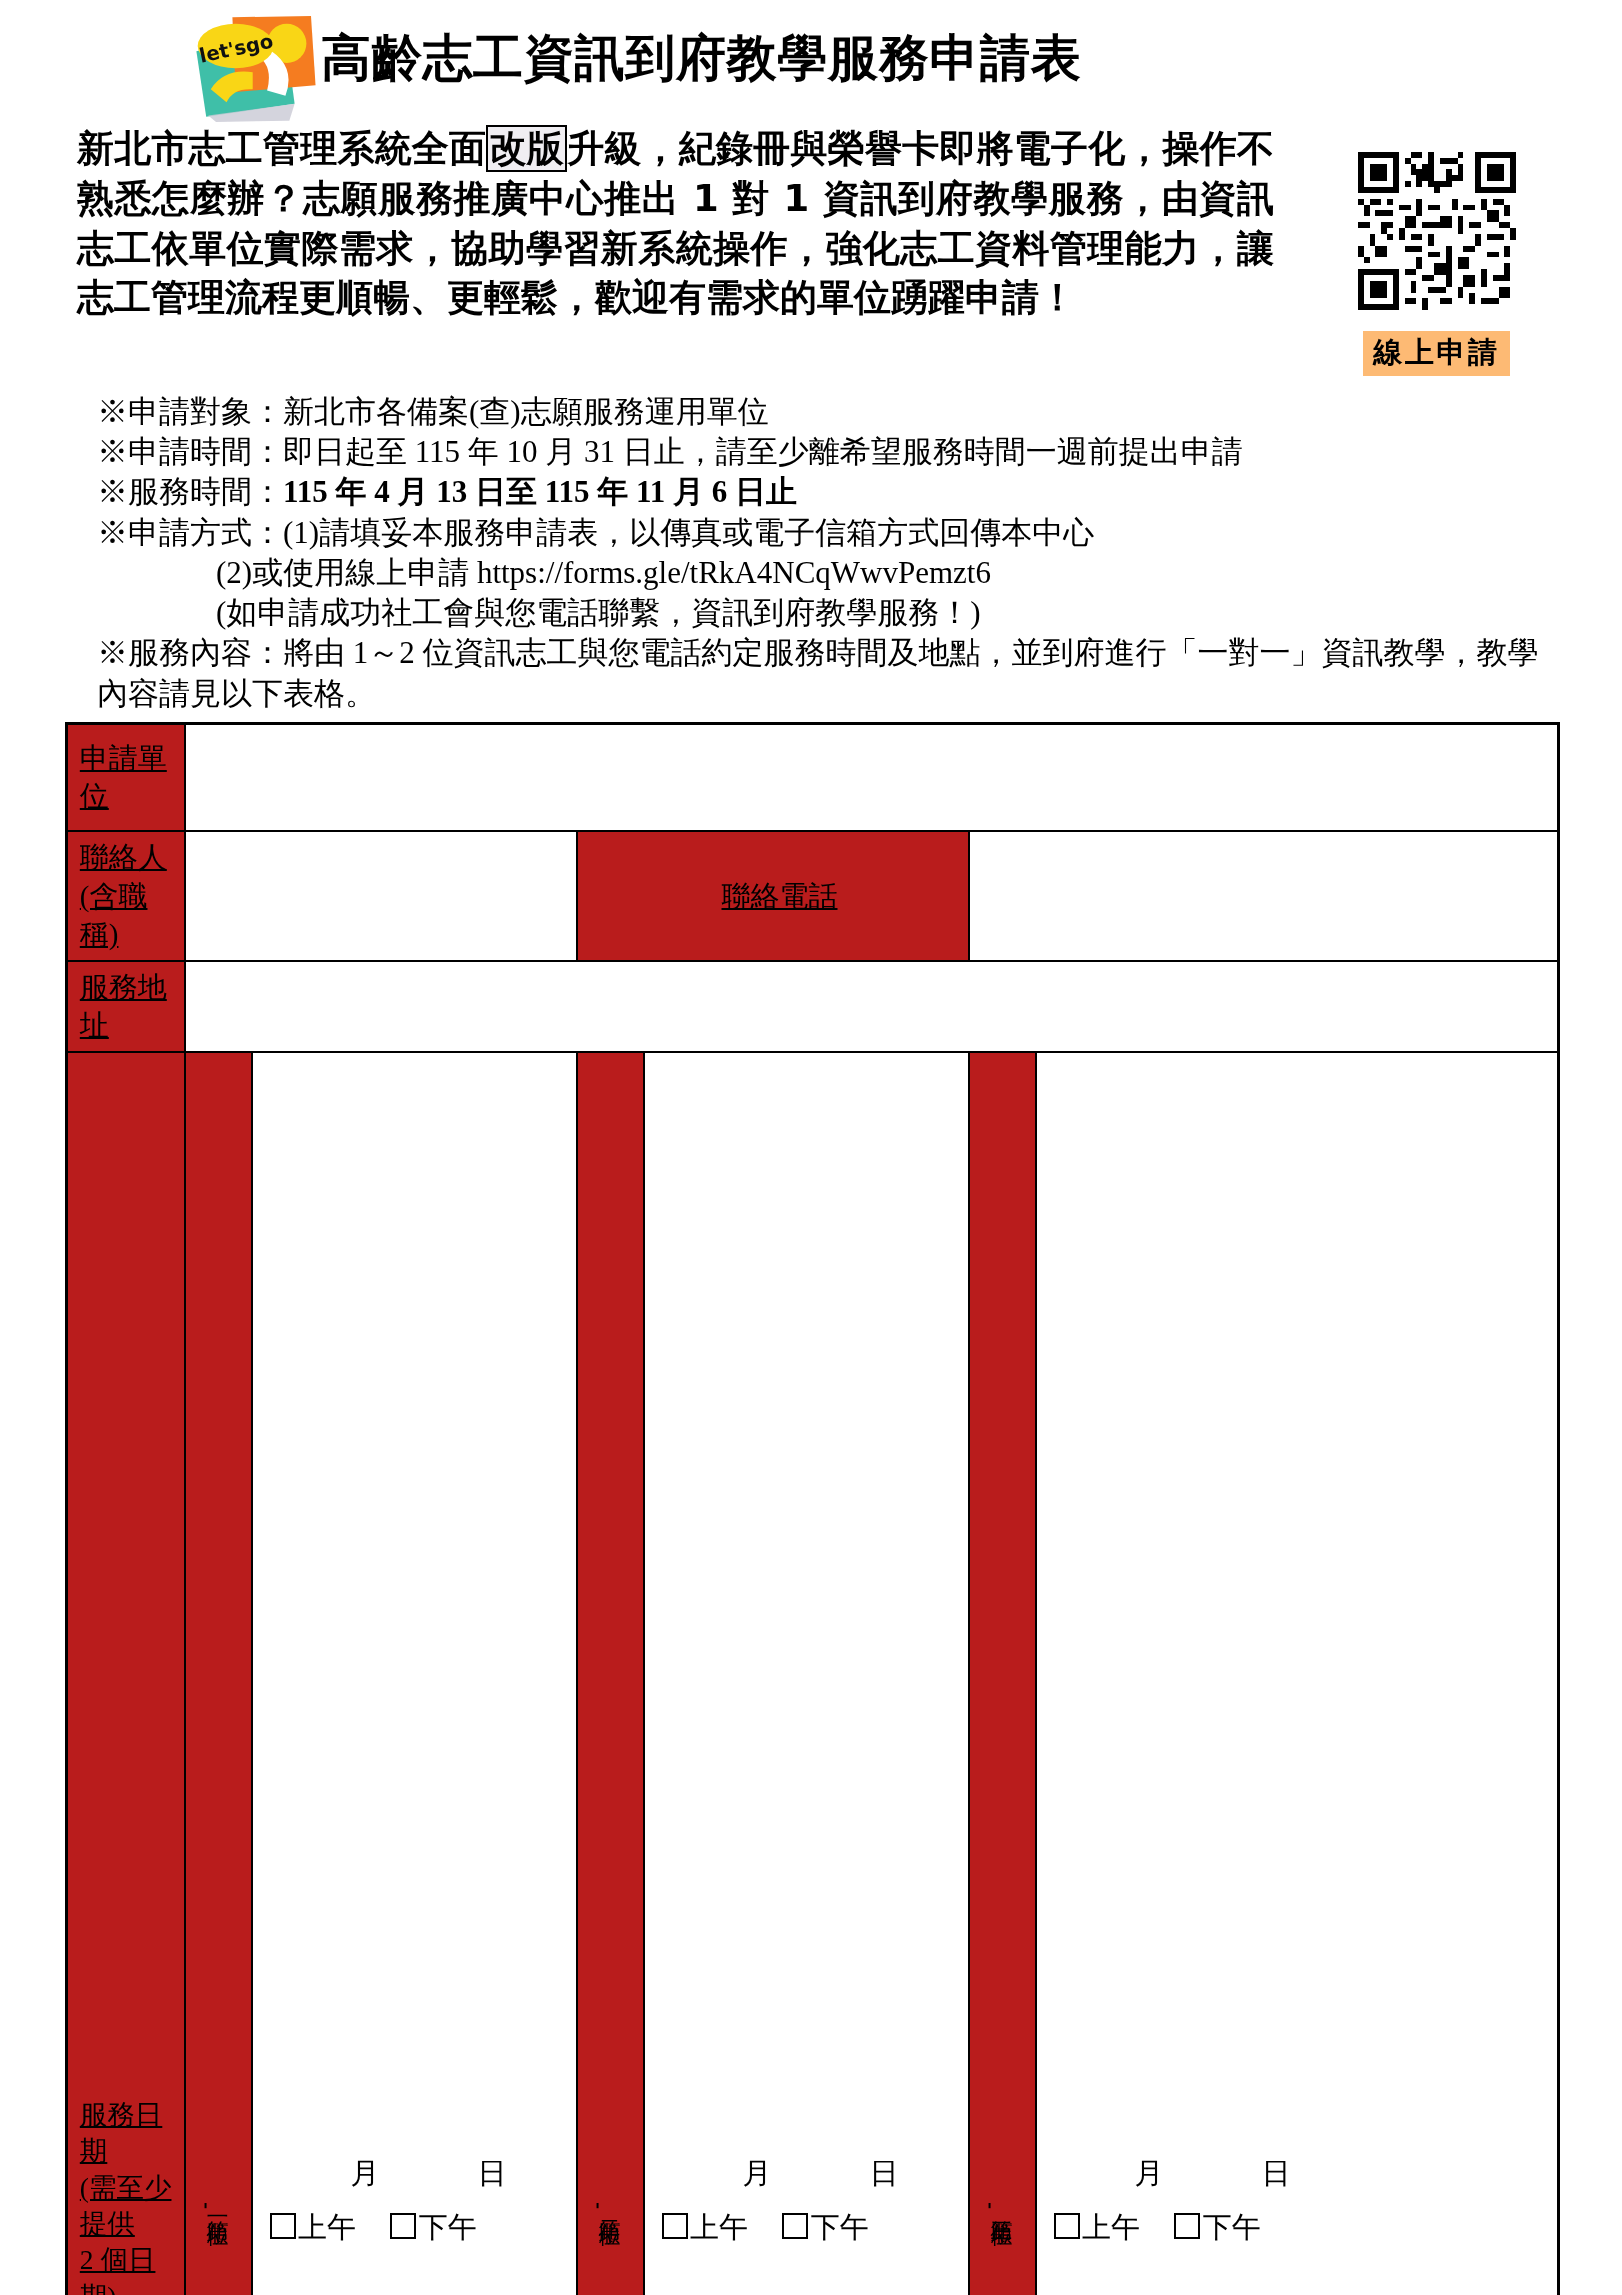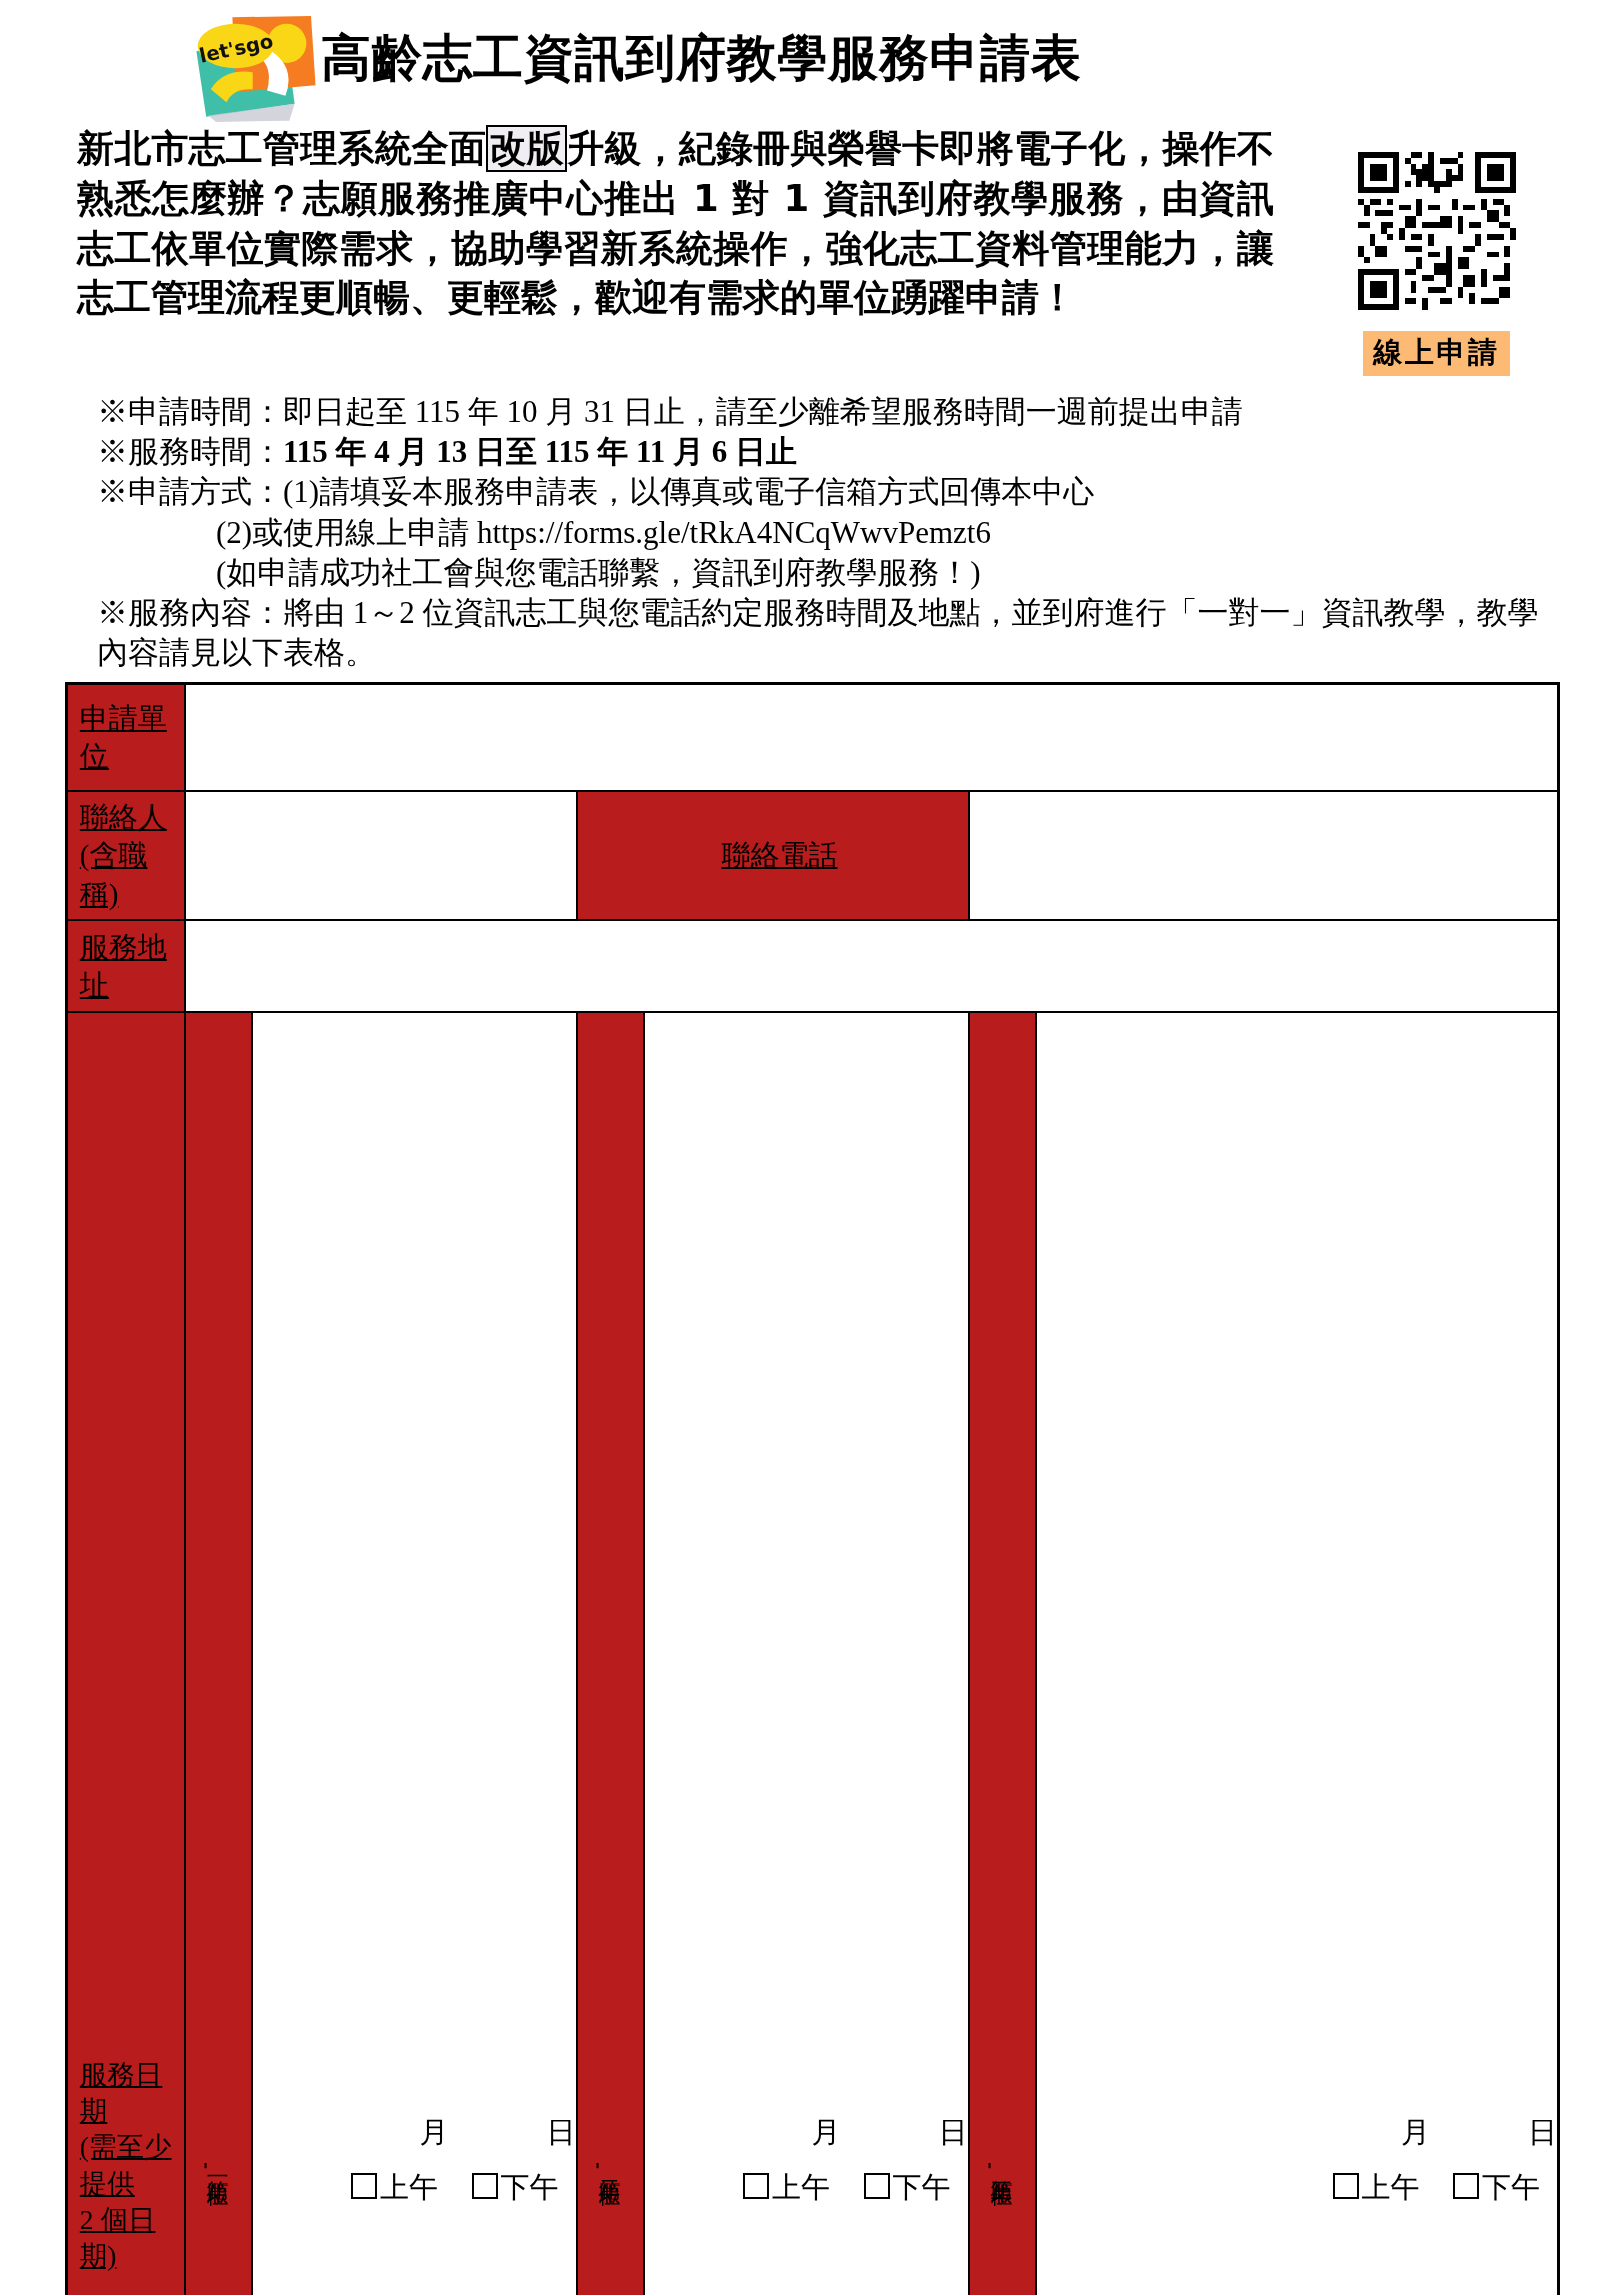--- a/index.html
+++ b/index.html
@@ -124,21 +124,21 @@
     padding: 5.2px 0;
     height: 100%;
     display: flex;
     align-items: center;
     justify-content: center;
   }
   .vcell { text-align: center; }
 
   .date-cell {
     font-size: 29px;
-    text-align: right;
+    text-align: left;
     padding: 6.5px 0 9.2px 0;
     line-height: 1.5;
   }
   .date-line-1 { letter-spacing: 0; }
   .date-line-1 .sp { display:inline-block; width: 98px; }
   .date-line-2 { margin-top: 2.6px; }
   .date-line-2 .opt { display:inline-block; margin: 8px 17px; }
 
   .ck {
     display: inline-block;
@@ -279,20 +279,23 @@
         <rect x="23" y="18" width="2" height="1"></rect>
           <rect x="26" y="17" width="1" height="2"></rect>
       </g>
     </svg>
     <div class="qr-caption">線上申請</div>
   </div>
 </div>
 
 <div class="notices">
   <div class="notice-line">
+    <span>※申請對象：</span><span>新北市各備案(查)志願服務運用單位</span>
+  </div>
+  <div class="notice-line">
     <span>※申請時間：</span><span>即日起至 115 年 10 月 31 日止，請至少離希望服務時間一週前提出申請</span>
   </div>
   <div class="notice-line">
     <span>※服務時間：</span><span class="b">115 年 4 月 13 日至 115 年 11 月 6 日止</span>
   </div>
   <div class="notice-line">
     <span>※申請方式：</span><span>(1)請填妥本服務申請表，以傳真或電子信箱方式回傳本中心</span>
   </div>
   <div class="notice-line notice-indent">
     <span>(2)或使用線上申請 https://forms.gle/tRkA4NCqWwvPemzt6</span>

